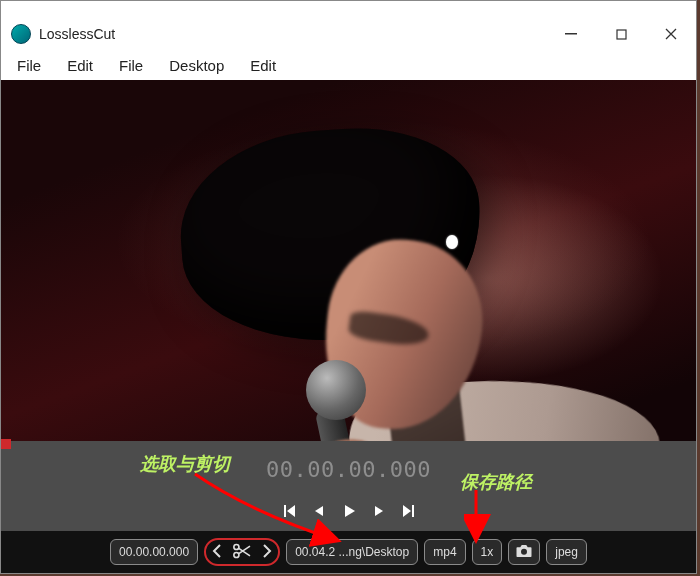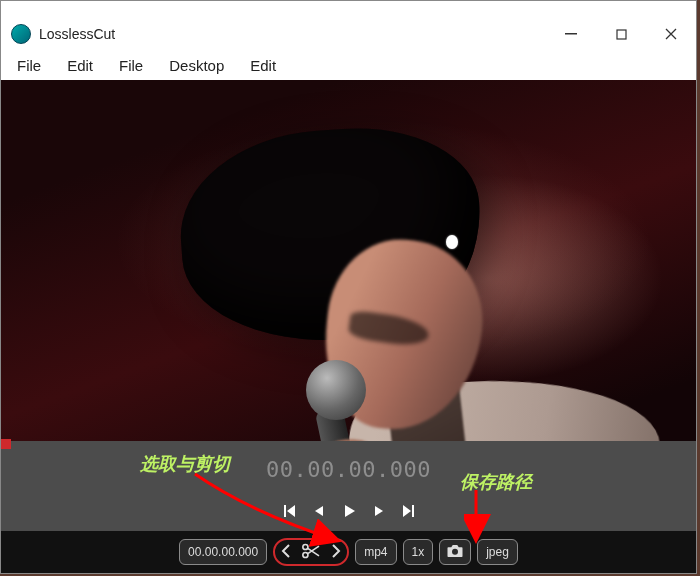--- a/index.html
+++ b/index.html
@@ -322,20 +322,23 @@
           </svg>
         </span>
         <span>
           <svg width="10" height="14" viewBox="0 0 10 14">
               <path d="M2 1l6 6-6 6" fill="none" stroke="#ddd" stroke-width="2"></path>
             </svg>
         </span>
       </div>
 
       <div class="chip">
+        <span>00.04.2 ...ng\Desktop</span>
+      </div>
+      <div class="chip">
         <span>mp4</span>
       </div>
       <div class="chip">
         <span>1x</span>
       </div>
       <div class="chip" style="padding:0 6px;">
         <span>
           <svg width="18" height="14" viewBox="0 0 24 18">
             <path d="M3 4h4l2-3h6l2 3h4a1 1 0 0 1 1 1v11a1 1 0 0 1-1 1H3a1 1 0 0 1-1-1V5a1 1 0 0 1 1-1z" fill="#ddd"></path>
             <circle cx="12" cy="10" r="4" fill="#2a2a2a"></circle>

